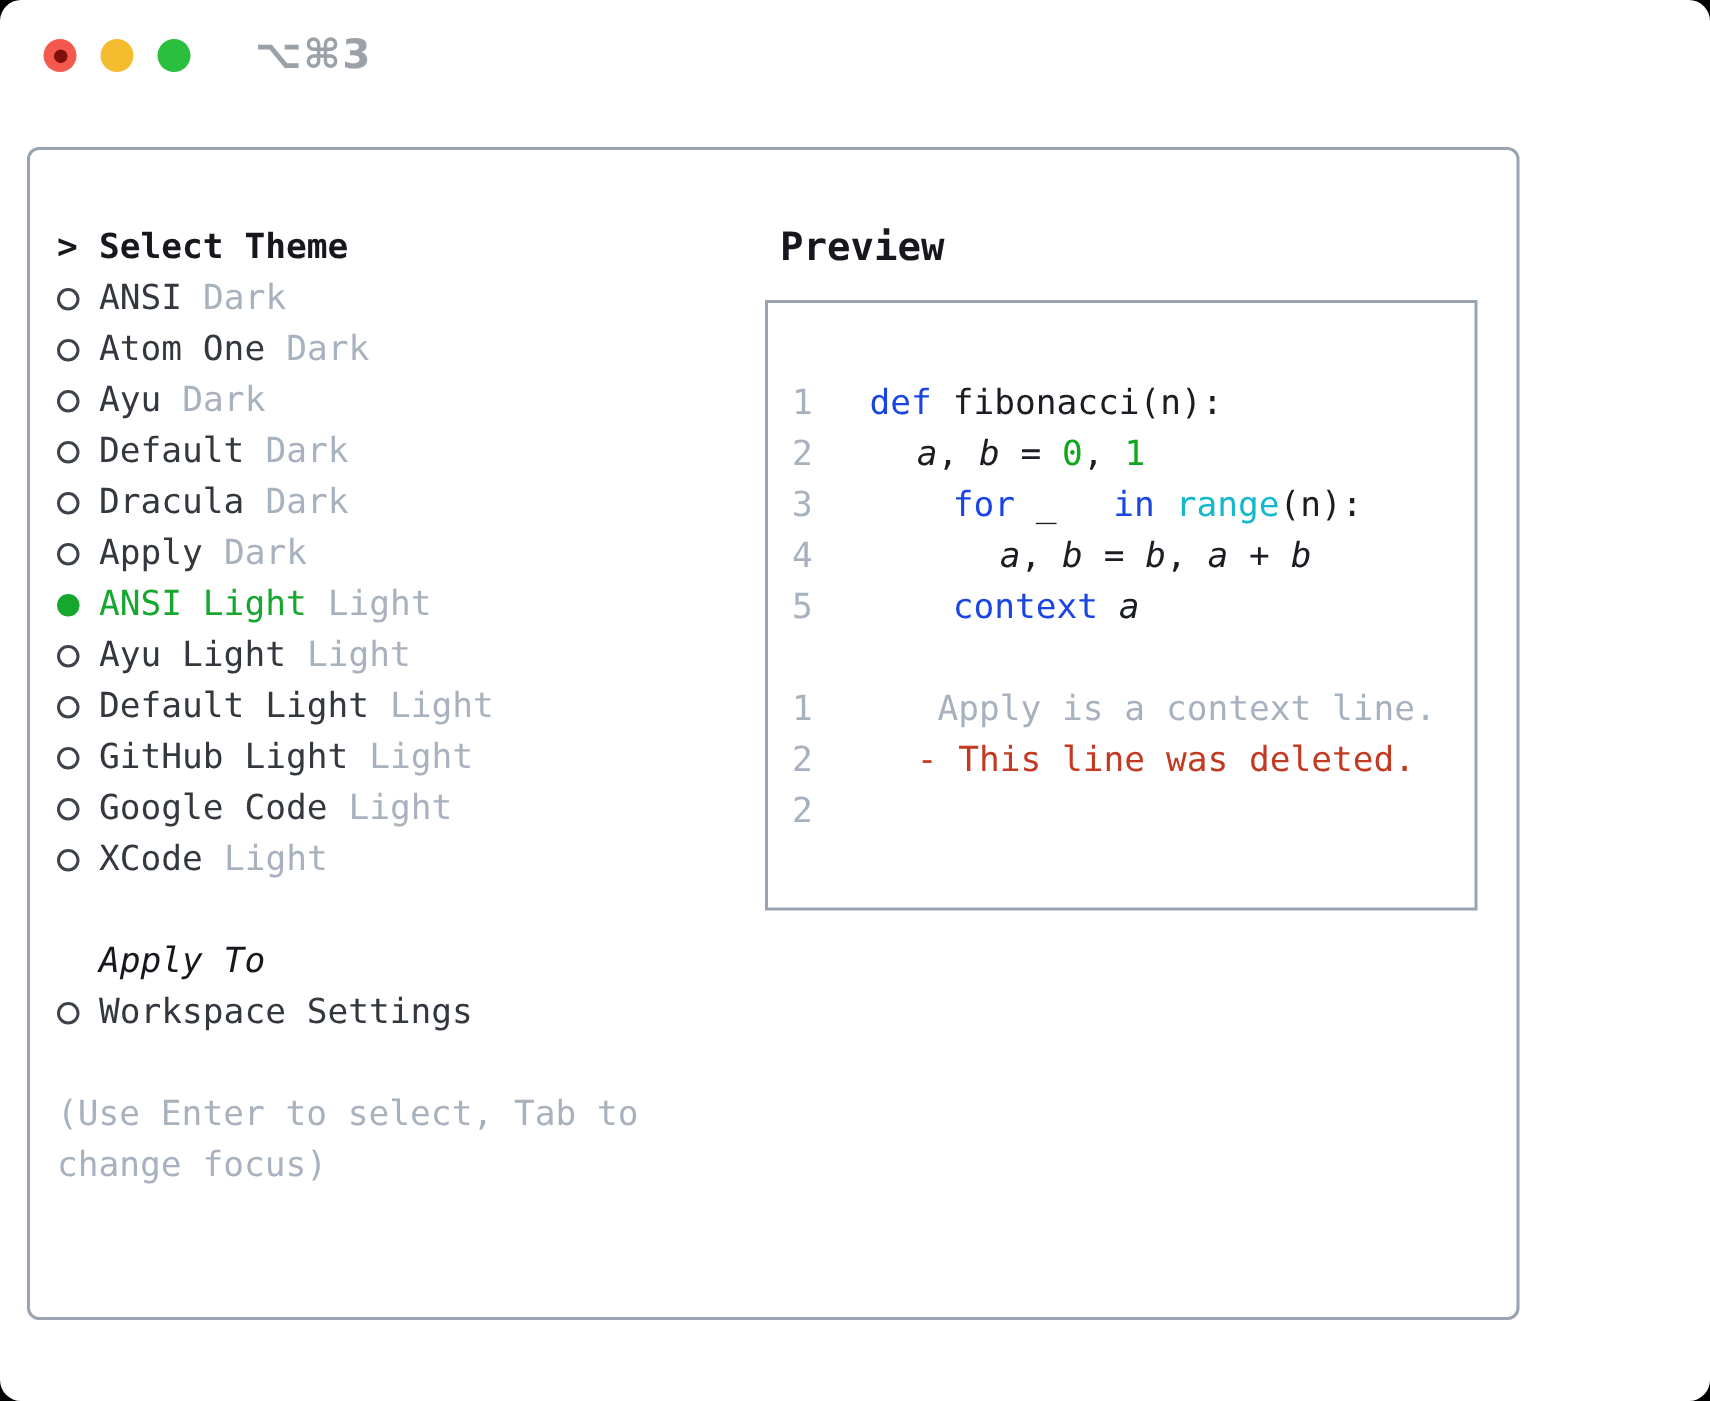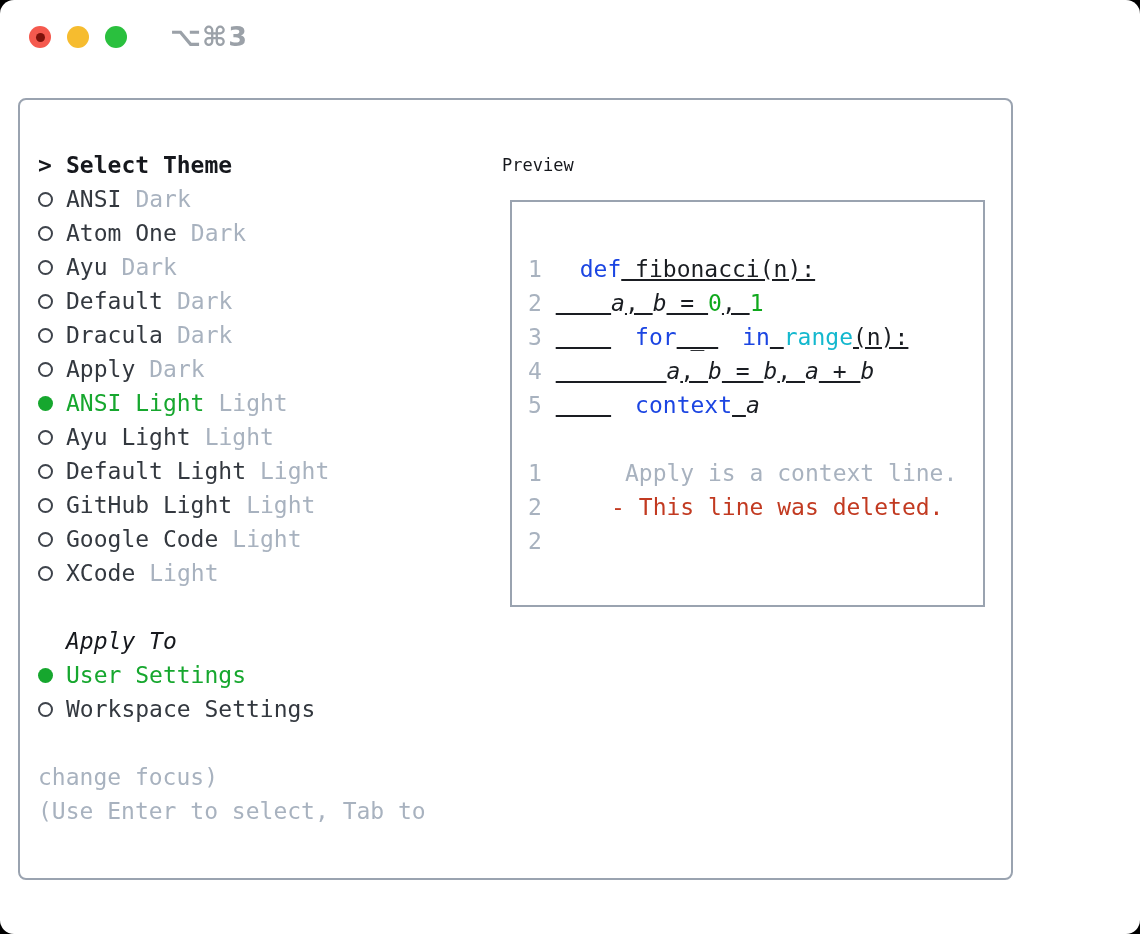--- a/index.html
+++ b/index.html
@@ -89,39 +89,39 @@
   .ring.sel { border: none; background: var(--selected-green); }
   .item-name { color: var(--text-dark); }
   .item-name.sel { color: var(--selected-green); }
   .item-tag { color: var(--muted-gray); margin-left: 14px; }
   .apply-title-row { margin-top: 34px; font-style: italic; }
   .apply-title { color: var(--heading-black); }
   .hint-block { margin-top: 34px; }
   .hint-line { color: var(--muted-gray); }
   
   .preview-title {
-    position: absolute; left: 482px; top: 48px;
+    position: absolute; left: 500px; top: 48px;
     height: 34px; display: flex; align-items: center;
-    font-size: 17px; font-weight: normal; color: var(--heading-black);
+    font-size: 26px; font-weight: bold; color: var(--heading-black);
   }
   .preview-box {
     position: absolute; left: 490px; top: 100px;
     width: 475px; height: 407px;
     border: 2px solid var(--border-gray);
     padding: 50px 0 0 16px;
     background: #fff;
   }
   .code-line {
     min-height: 34px; height: 34px;
     font-size: 23px; white-space: pre;
     display: flex; align-items: center;
   }
   .sg-ln  { color: var(--muted-gray); }
   .sg-kw  { color: var(--keyword-blue); margin-left: 24px; }
-  .sg-fg  { color: var(--code-fg); text-decoration: underline; }
+  .sg-fg  { color: var(--code-fg); }
   .sg-num { color: var(--number-green); }
   .sg-fn  { color: var(--function-cyan); }
   .sg-var { color: var(--code-fg); font-style: italic; }
   .sg-ctx { color: var(--muted-gray); }
   .sg-del { color: var(--deleted-red); }
   .sg-add { color: var(--added-green); }
 </style>
 </head>
 <body>
 
@@ -158,27 +158,26 @@
           <div class="row"><span class="marker"><span class="ring"></span></span><span class="item-name">Google Code</span><span class="item-tag">Light</span></div>
           <div class="row"><span class="marker"><span class="ring"></span></span><span class="item-name">XCode</span><span class="item-tag">Light</span></div>
         </div>
 
       <div class="row apply-title-row">
         <span class="marker"></span>
         <span class="apply-title">Apply To</span>
       </div>
 
       <div id="apply-list">
-          <div class="row"><span class="marker"><span class="ring sel"></span></span><span class="item-name sel">User Settings</span></div>
           <div class="row"><span class="marker"><span class="ring"></span></span><span class="item-name">Workspace Settings</span></div>
         </div>
 
       <div class="hint-block">
+        <div class="row hint-line">(Use Enter to select, Tab to</div>
         <div class="row hint-line">change focus)</div>
-        <div class="row hint-line">(Use Enter to select, Tab to</div>
       </div>
     </div>
 
     <div class="preview-title">Preview</div>
     <div class="preview-box" id="preview-box">
         <div class="code-line"><span class="sg-ln">1 </span><span class="sg-kw">def</span><span class="sg-fg"> fibonacci(n):</span></div>
         <div class="code-line"><span class="sg-ln">2 </span><span class="sg-fg">    </span><span class="sg-var">a</span><span class="sg-fg">, </span><span class="sg-var">b</span><span class="sg-fg"> = </span><span class="sg-num">0</span><span class="sg-fg">, </span><span class="sg-num">1</span></div>
         <div class="code-line"><span class="sg-ln">3 </span><span class="sg-fg">    </span><span class="sg-kw">for</span><span class="sg-fg"> _ </span><span class="sg-kw">in</span><span class="sg-fg"> </span><span class="sg-fn">range</span><span class="sg-fg">(n):</span></div>
         <div class="code-line"><span class="sg-ln">4 </span><span class="sg-fg">        </span><span class="sg-var">a</span><span class="sg-fg">, </span><span class="sg-var">b</span><span class="sg-fg"> = </span><span class="sg-var">b</span><span class="sg-fg">, </span><span class="sg-var">a</span><span class="sg-fg"> + </span><span class="sg-var">b</span></div>
         <div class="code-line"><span class="sg-ln">5 </span><span class="sg-fg">    </span><span class="sg-kw">context</span><span class="sg-fg"> </span><span class="sg-var">a</span></div>

